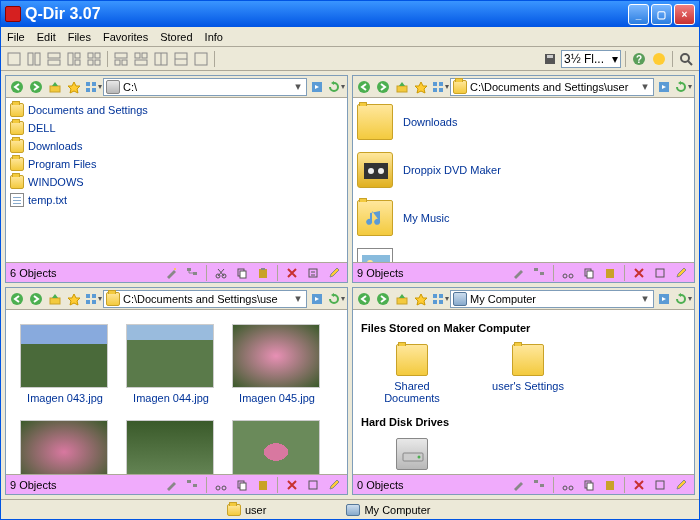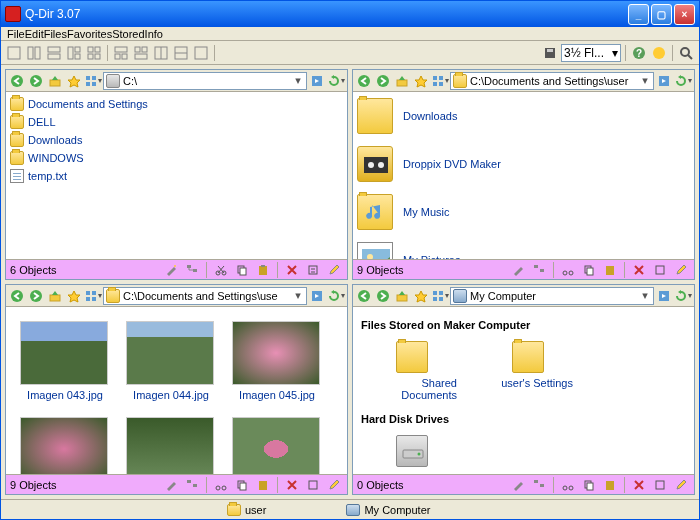--- a/index.html
+++ b/index.html
@@ -1,24 +1,24 @@
 <!DOCTYPE html>
 <html><head>
 <meta charset="utf-8">
 <style>
 * { box-sizing: border-box; margin: 0; padding: 0; }
 body { font-family: Tahoma, sans-serif; font-size: 11px; background: #ece9d8; overflow: hidden; width: 700px; height: 520px; }
 .window { width: 700px; height: 520px; border: 1px solid #0054e3; background: #ece9d8; display: flex; flex-direction: column; }
 .titlebar { height: 26px; background: linear-gradient(#3a95ff, #0054e3); display: flex; align-items: center; padding: 0 4px; color: white; }
 .titlebar .appicon { width: 16px; height: 16px; background: #d62020; border: 1px solid #8b0000; margin-right: 4px; border-radius: 2px; }
-.titlebar .title { flex: 1; font-weight: normal; font-size: 12px; }
+.titlebar .title { flex: 1; font-weight: bold; font-size: 16px; }
 .winbtn { width: 21px; height: 21px; margin-left: 2px; border: 1px solid #fff; border-radius: 3px; display: flex; align-items: center; justify-content: center; font-size: 10px; font-weight: bold; cursor: pointer; }
 .winbtn.min, .winbtn.max { background: linear-gradient(#7cb8ff,#2a7de0); color: white; }
 .winbtn.close { background: linear-gradient(#f08080,#c73030); color: white; }
-.menubar { height: 14px; background: #ece9d8; display: flex; align-items: center; padding: 0 6px; border-bottom: 1px solid #aca899; }
+.menubar { height: 20px; background: #ece9d8; display: flex; align-items: center; padding: 0 6px; border-bottom: 1px solid #aca899; gap: 12px; }
 .menubar span { cursor: pointer; }
 .maintoolbar { height: 24px; background: #ece9d8; display: flex; align-items: center; padding: 0 4px; border-bottom: 1px solid #aca899; gap: 2px; }
 .tbtn { width: 18px; height: 18px; display: flex; align-items: center; justify-content: center; cursor: pointer; border-radius: 2px; }
 .sep { width: 1px; height: 16px; background: #aca899; margin: 0 2px; }
 .panes { flex: 1; display: grid; grid-template-columns: 1fr 1fr; grid-template-rows: 1fr 1fr; gap: 4px; padding: 4px; background: #ece9d8; min-height: 0; }
 .pane { background: white; border: 1px solid #7f9db9; display: flex; flex-direction: column; min-height: 0; }
 .pane-toolbar { height: 22px; background: #ece9d8; display: flex; align-items: center; padding: 0 2px; border-bottom: 1px solid #aca899; gap: 1px; }
 .pathbox { flex: 1; height: 18px; background: white; border: 1px solid #7f9db9; display: flex; align-items: center; padding: 0 2px; font-size: 11px; min-width: 0; }
 .pathbox .pathicon { width: 14px; height: 14px; margin-right: 3px; flex-shrink: 0; }
 .pathbox span.pathtext { flex: 1; white-space: nowrap; overflow: hidden; text-overflow: ellipsis; }
@@ -28,21 +28,21 @@
 .pane-status .objlabel { flex: 1; }
 .listitem { display: flex; align-items: center; height: 16px; margin-bottom: 2px; color: #003399; cursor: pointer; }
 .listitem .ficon { width: 14px; height: 14px; margin-right: 4px; }
 .iconitem { display: flex; align-items: center; height: 40px; margin-bottom: 8px; color: #003399; cursor: pointer; }
 .iconitem .licon { width: 36px; height: 36px; margin-right: 10px; }
 .thumbgrid { display: flex; flex-wrap: wrap; gap: 16px; padding: 10px; }
 .thumb { width: 90px; text-align: center; color: #003399; cursor: pointer; }
 .thumb .img { width: 88px; height: 64px; border: 1px solid #ccc; background: #668; margin-bottom: 4px; }
 .categ { font-weight: bold; color: #000; margin: 8px 0 6px 4px; }
 .sysgrid { display: flex; gap: 26px; padding: 4px 10px; }
-.sysitem { text-align: right; color: #003399; cursor: pointer; width: 90px; }
+.sysitem { text-align: center; color: #003399; cursor: pointer; width: 90px; }
 .sysitem .sicon { width: 32px; height: 32px; margin: 0 auto 4px; }
 .statusbar { height: 20px; background: #ece9d8; border-top: 1px solid #aca899; display: flex; align-items: center; padding: 0 6px; gap: 20px; }
 .statusbar .ssec { display: flex; align-items: center; gap: 4px; }
 .folder-closed { background: linear-gradient(#ffe79c,#f3ca3e); border: 1px solid #c9a227; border-radius: 2px; position: relative; }
 .folder-closed::before { content:""; position:absolute; top:-3px; left:1px; width:6px; height:3px; background:#f3ca3e; border:1px solid #c9a227; border-bottom:none; border-radius:1px 1px 0 0; }
 .drive-icon { background: linear-gradient(#e8e8e8,#b8b8b8); border: 1px solid #888; border-radius: 2px; }
 .comp-icon { background: linear-gradient(#cde,#8ac); border: 1px solid #579; border-radius: 2px; }
 .file-icon { background: white; border: 1px solid #888; position: relative; }
 .file-icon::after { content:""; position:absolute; top:3px; left:2px; right:2px; height:1px; background:#8ac; box-shadow: 0 3px 0 #8ac, 0 6px 0 #8ac; }
 svg { display: block; }
@@ -225,20 +225,24 @@
             <div class="ficon folder-closed"></div>
             <span>Documents and Settings</span>
           </div>
         <div class="listitem">
             <div class="ficon folder-closed"></div>
             <span>DELL</span>
           </div>
         <div class="listitem">
             <div class="ficon folder-closed"></div>
             <span>Downloads</span>
+          </div>
+        <div class="listitem">
+            <div class="ficon folder-closed"></div>
+            <span>Program Files</span>
           </div>
         <div class="listitem">
             <div class="ficon folder-closed"></div>
             <span>WINDOWS</span>
           </div>
         <div class="listitem">
             <div class="ficon file-icon"></div>
             <span>temp.txt</span>
           </div>
       </div>

